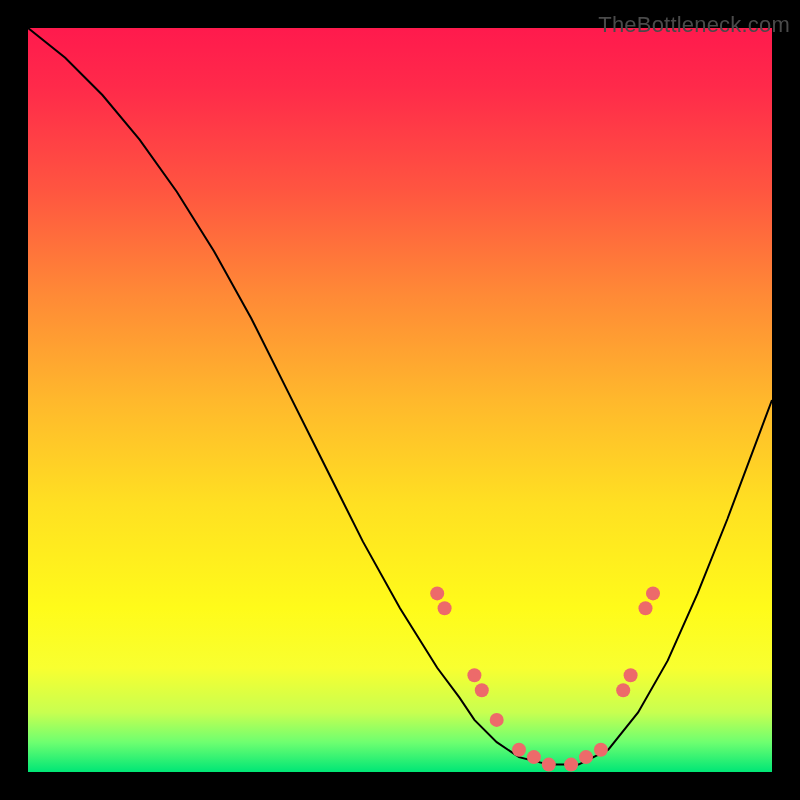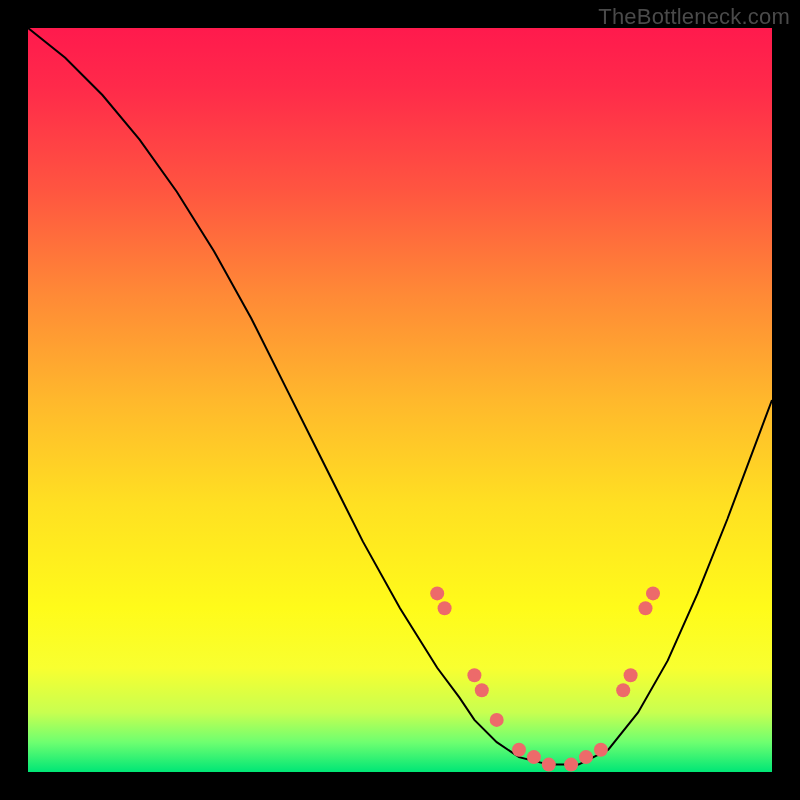--- a/index.html
+++ b/index.html
@@ -25,21 +25,21 @@
       #ffb82c 50%,
       #ffe022 64%,
       #fffb1a 78%,
       #f8ff30 86%,
       #c8ff50 92%,
       #6eff70 96%,
       #00e676 100%);
   }
   .watermark {
     position: absolute;
-    top: 4px;
+    top: 12px;
     right: 10px;
     color: #4a4a4a;
     font-size: 22px;
     font-weight: 500;
     letter-spacing: 0.2px;
     font-family: Arial, sans-serif;
   }
   svg.curve {
     position: absolute;
     left: 0;

